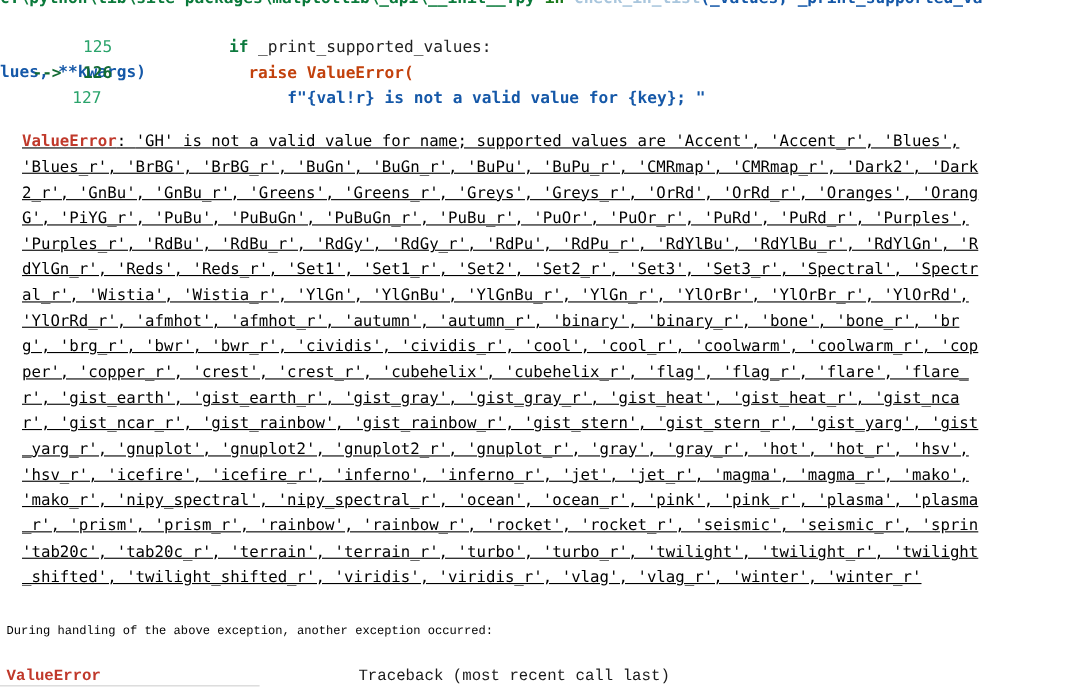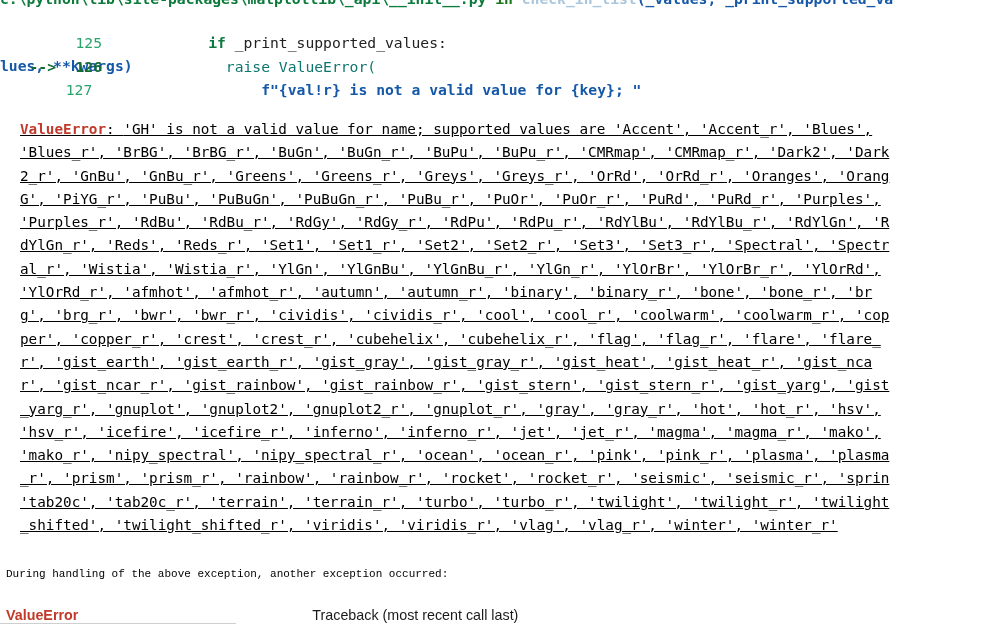--- a/index.html
+++ b/index.html
@@ -53,21 +53,21 @@
   .lineno {
     color: #2aa36b;
     display: inline-block;
   }
   .lineno.cur {
     color: #136b33;
     font-weight: bold;
   }
   .tok-kw      { color: #0d7a3e; font-weight: bold; }
   .tok-plain   { color: #222222; }
-  .tok-raise   { color: #0f766e; font-weight: normal; }
+  .tok-raise   { color: #c2410c; font-weight: bold; }
   .tok-str     { color: #1558a8; font-weight: bold; }
 
   
   .exc-block {
     position: absolute;
     left: 20px;
     top: 118px;
     width: 986px;
     text-decoration: underline;
   }
@@ -97,21 +97,21 @@
 
   
   .tb-header {
     position: absolute;
     left: 6px;
     top: 604px;
     width: 986px;
     white-space: pre;
     font-size: 14.3px;
     line-height: 23px;
-    font-family: Liberation Sans, sans-serif;
+    font-family: Liberation Mono, monospace;
   }
   .tb-header .exc-name { color: #c0392b; font-weight: bold; }
   .tb-header .tb-label { color: #1a1a1a; }
 
   .tb-rule {
     position: absolute;
     left: 0;
     top: 623px;
     width: 236px;
     height: 1px;

